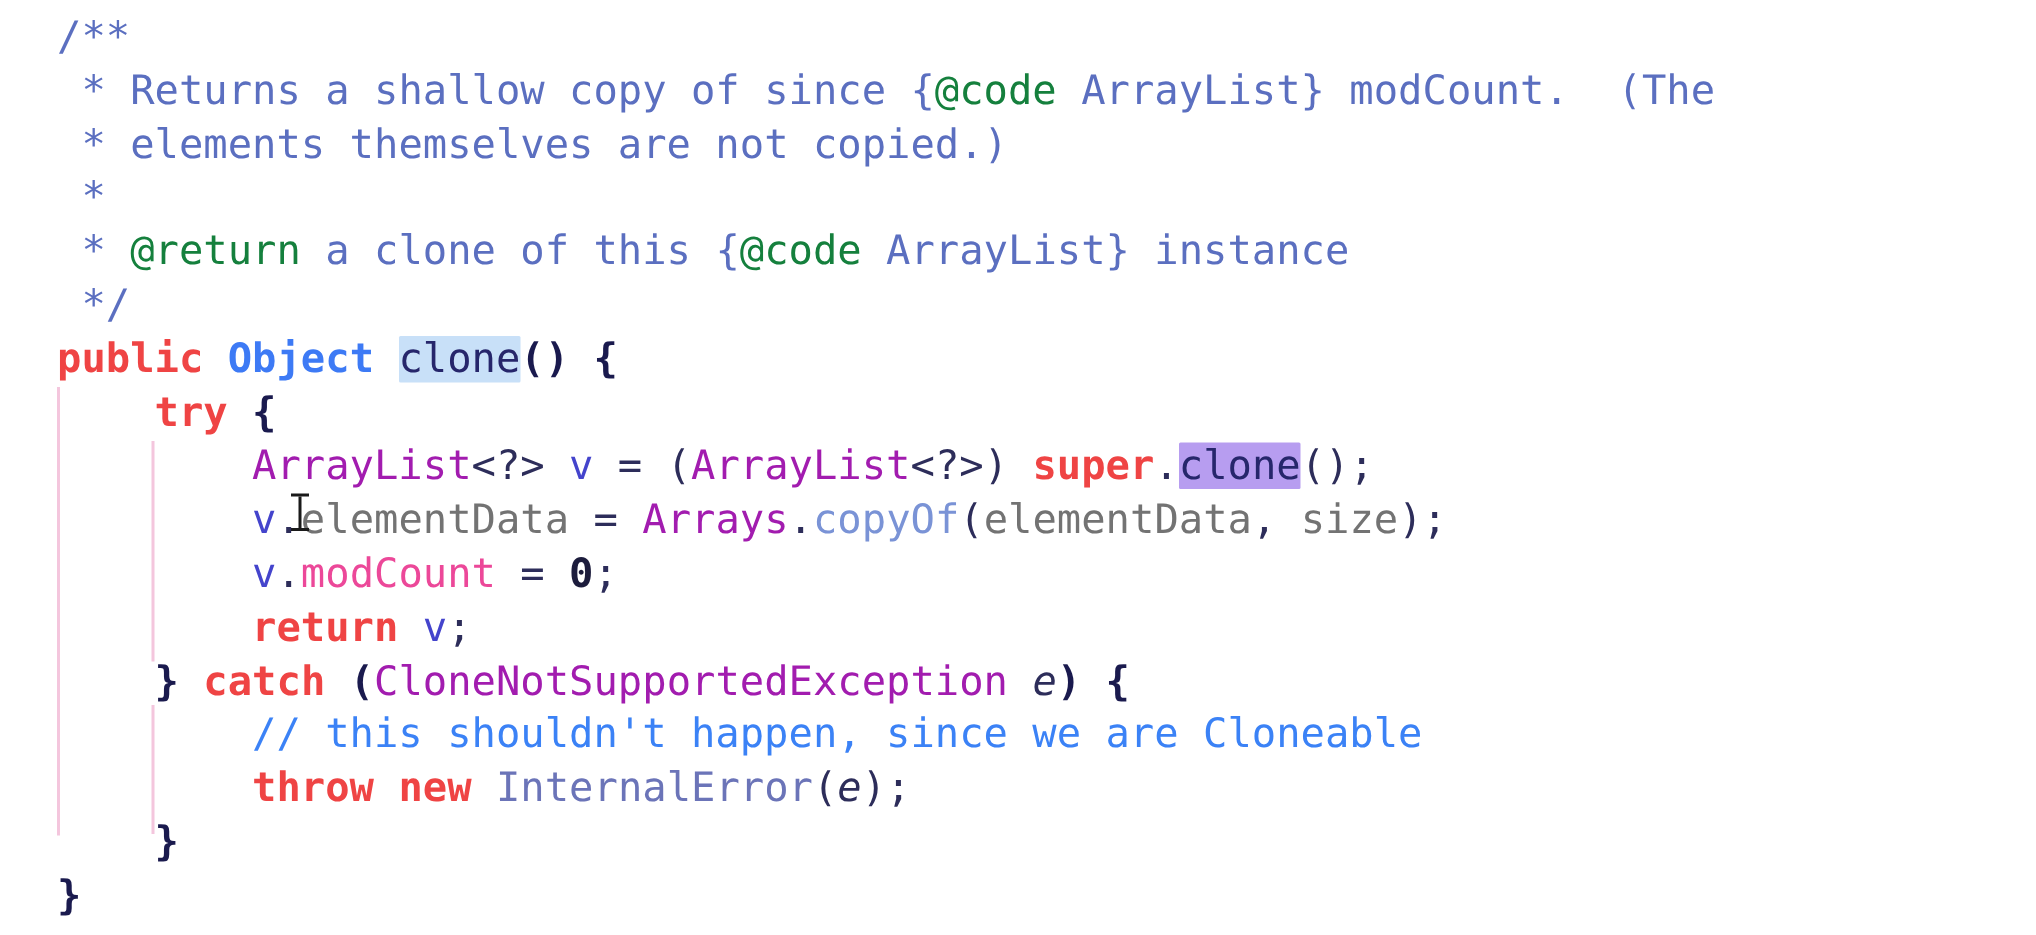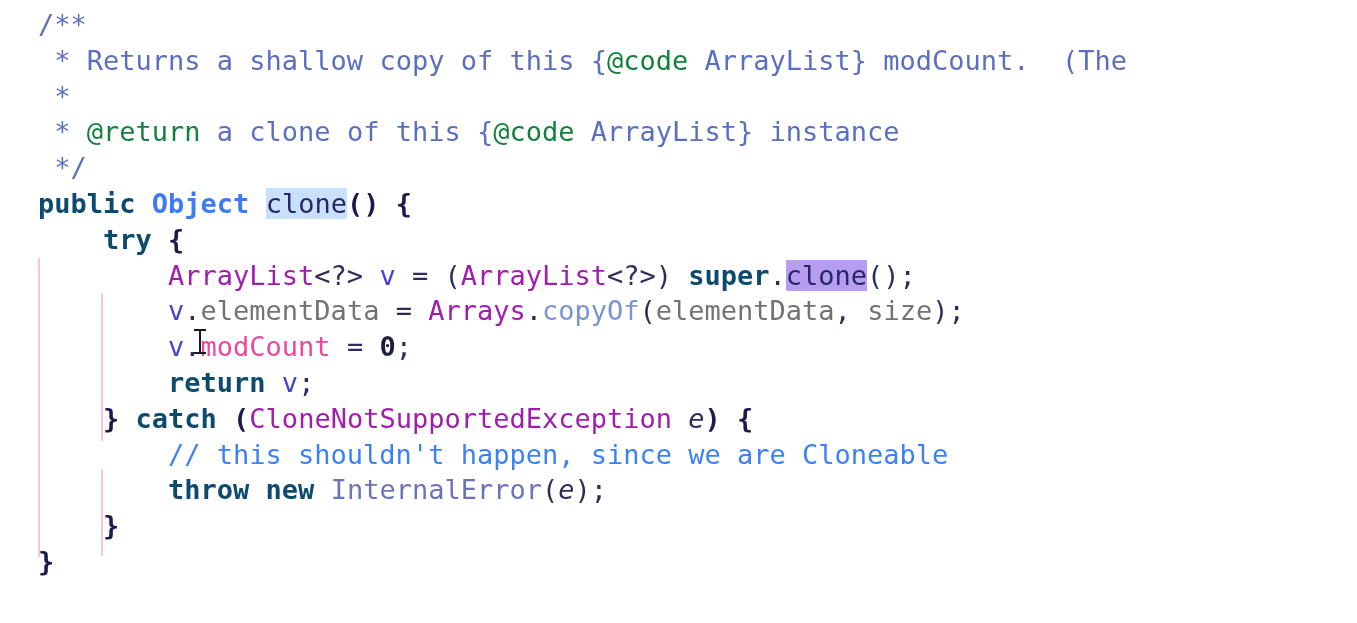--- a/index.html
+++ b/index.html
@@ -48,21 +48,21 @@
     line-height: 35.8px;
     font-size: 27px;
     letter-spacing: 0px;
     white-space: pre;
     position: relative;
   }
 
   
   .t-doc        { color: #5b6fc0; }            
   .t-doctag     { color: #15803d; }            
-  .t-kw         { color: #0c4a6e; font-weight: bold; }   
+  .t-kw         { color: #ef4444; font-weight: bold; }   
   .t-type       { color: #3d7af5; font-weight: bold; }   
   .t-class      { color: #a21caf; }            
   .t-class-dim  { color: #6b74b8; }            
   .t-method     { color: #7a93d6; margin-top: 19px; }            
   .t-plain      { color: #2d2d5a; }            
   .t-var        { color: #4444cc; }            
   .t-field      { color: #ec4899; }            
   .t-ident      { color: #737373; }            
   .t-num        { color: #1c1c3c; font-weight: bold; }   
   .t-italic     { font-style: italic; color: #2d2d5a; }  
@@ -108,22 +108,23 @@
 <div id="editor">
 
   <div class="indent-guide" style="left:38px; top:258px; height:299px;"></div>
   <div class="indent-guide" style="left:101px; top:294px; height:147px;"></div>
   <div class="indent-guide" style="left:101px; top:470px; height:86px;"></div>
 
   <div id="code">
 
     <div class="line"><span class="t-doc">/**</span></div>
 
-    <div class="line"><span class="t-doc"> * </span><span class="t-doc">Returns a shallow copy of this {</span><span class="t-doctag">@code</span><span class="t-doc"> ArrayList} modCount.  (The</span></div>
+    <div class="line"><span class="t-doc"> * </span><span class="t-doc">Returns a shallow copy of since {</span><span class="t-doctag">@code</span><span class="t-doc"> ArrayList} modCount.  (The</span></div>
 
+    <div class="line"><span class="t-doc"> * </span><span class="t-doc">elements themselves are not copied.)</span></div>
 
     <div class="line"><span class="t-doc"> *</span></div>
 
     <div class="line"><span class="t-doc"> * </span><span class="t-doctag">@return</span><span class="t-doc"> a clone of this {</span><span class="t-doctag">@code</span><span class="t-doc"> ArrayList} instance</span></div>
 
     <div class="line"><span class="t-doc"> */</span></div>
 
     <div class="line"><span class="t-kw">public</span><span class="t-plain"> </span><span class="t-type">Object</span><span class="t-plain"> </span><span class="hl-read">clone</span><span class="t-brace">() {</span></div>
 
     <div class="line"><span class="t-plain">    </span><span class="t-kw">try</span><span class="t-brace"> {</span></div>

